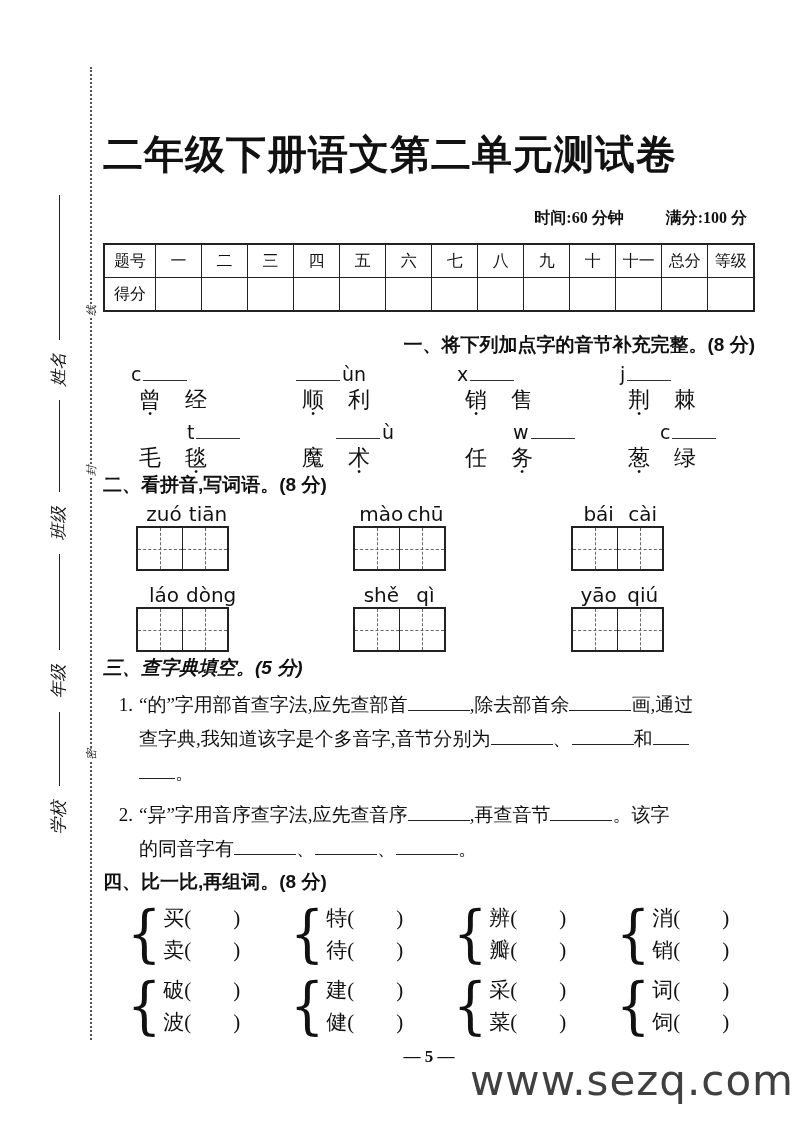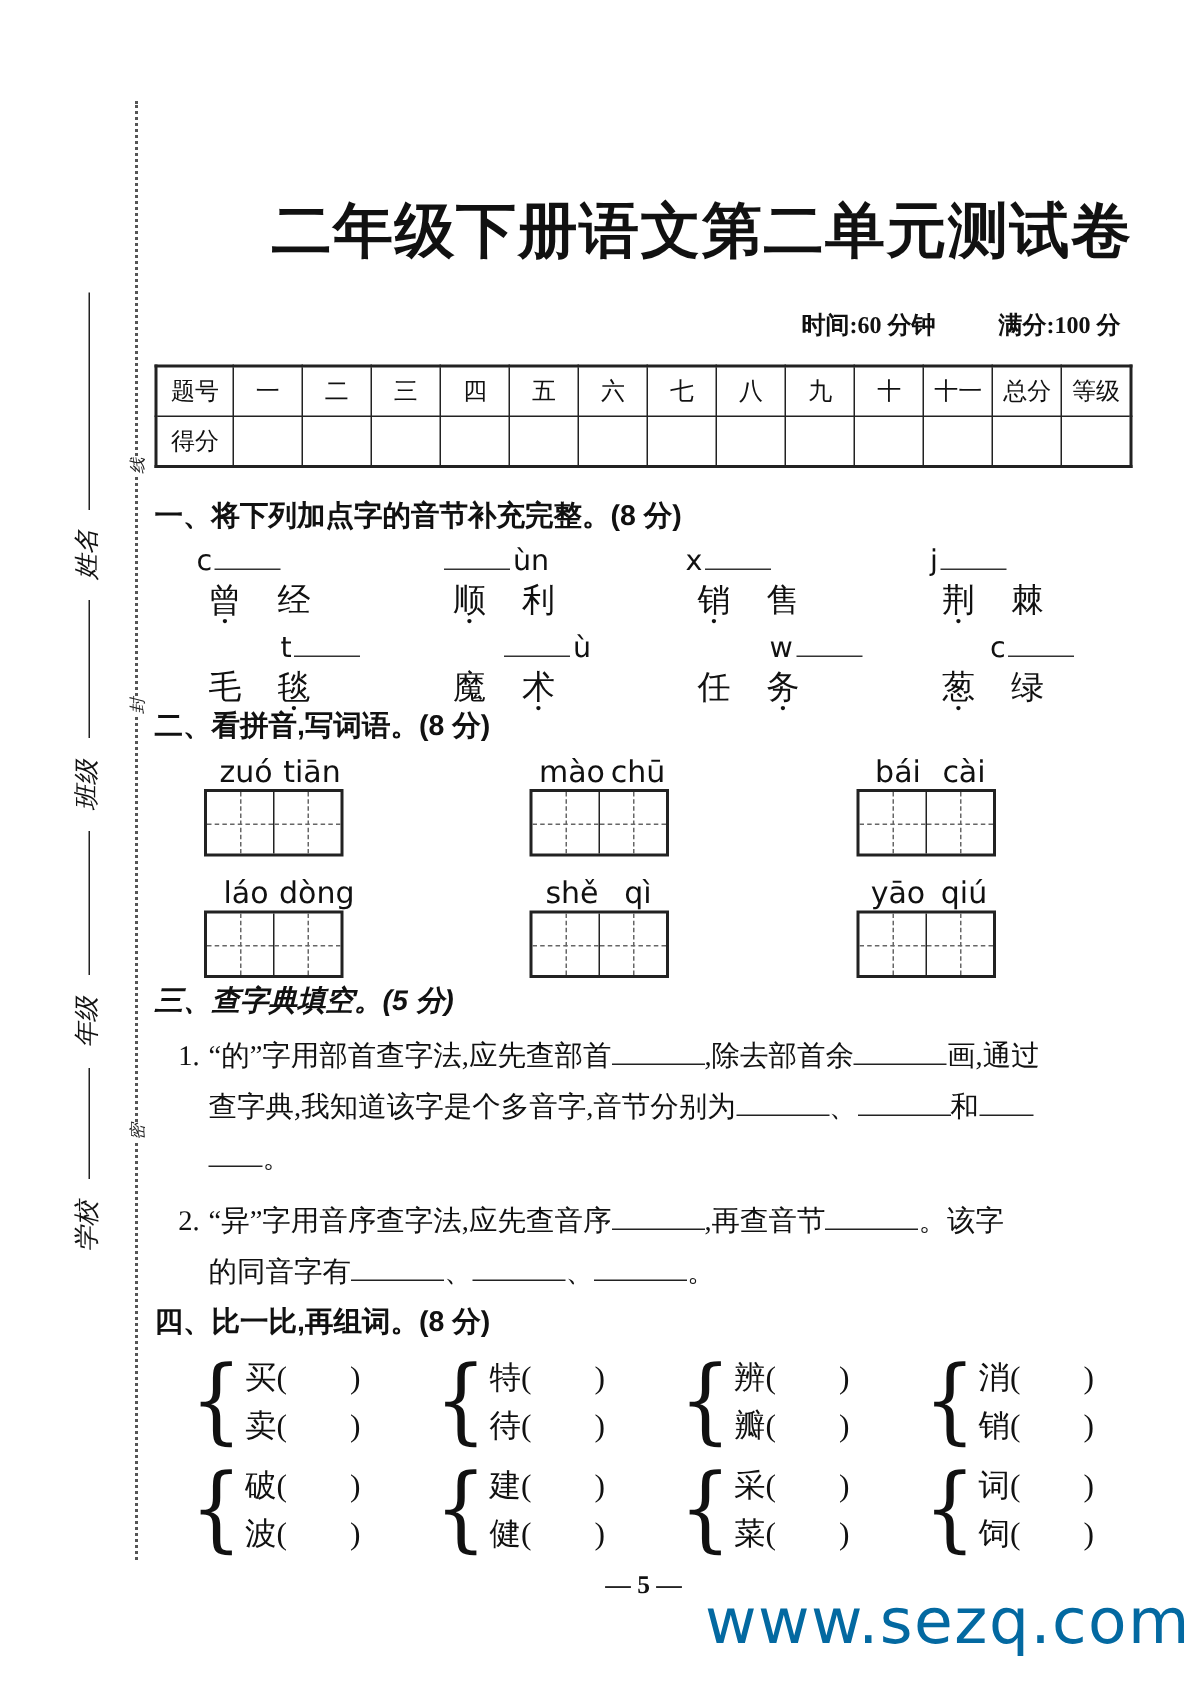--- a/index.html
+++ b/index.html
@@ -10,32 +10,32 @@
   }
   
   .seal-dotted{position:absolute;left:90px;top:67px;height:973px;width:0;border-left:2px dotted #555;}
   .side-line{position:absolute;left:59px;width:0;border-left:1.5px solid #222;}
   .side-label{position:absolute;left:40px;width:36px;height:58px;display:flex;align-items:center;justify-content:center;}
   .side-label span{transform:rotate(-90deg);white-space:nowrap;font:italic 17px "Liberation Serif","DejaVu Serif",serif;color:#111;}
   .seal-char{position:absolute;left:82px;width:18px;height:20px;display:flex;align-items:center;justify-content:center;}
   .seal-char span{transform:rotate(-90deg);font:italic 11px "Liberation Serif",serif;color:#222;background:#fff;padding:0 1px;}
   
   .main{position:absolute;left:103px;top:0;width:652px;}
-  .title{margin-top:128px;text-align:right;font-family:"Liberation Sans","DejaVu Sans",sans-serif;
+  .title{margin-top:128px;text-align:left;font-family:"Liberation Sans","DejaVu Sans",sans-serif;
          font-weight:900;font-size:40px;line-height:52px;letter-spacing:1px;}
   .meta{margin-top:27px;text-align:right;font-weight:bold;font-size:16px;line-height:22px;padding-right:8px;}
   .meta .gap{display:inline-block;width:42px;}
   
   table.score{margin-top:14px;width:100%;border-collapse:collapse;table-layout:fixed;}
   table.score td{border:1px solid #222;height:32px;text-align:center;font-size:16px;padding:0;}
   table.score{border:2px solid #222;}
   td.lblcol{width:50px;}
   
   .sec-head{font-family:"Liberation Sans","DejaVu Sans",sans-serif;font-weight:bold;font-size:19px;line-height:24px;}
-  .h1{margin-top:21px;} .h2{margin-top:0;} .h3{margin-top:4px;font-style:italic;} .h4{margin-top:4px;}
+  .h1{margin-top:21px;text-align:right;} .h2{margin-top:0;} .h3{margin-top:4px;font-style:italic;} .h4{margin-top:4px;}
   
   .s1-grid{margin-top:6px;display:grid;grid-template-columns:repeat(4,1fr);row-gap:6px;}
   .s1-item{padding-left:28px;height:52px;}
   .s1-py{font-family:"DejaVu Sans","Liberation Sans",sans-serif;font-size:19px;line-height:22px;}
   .s1-blank{display:inline-block;width:44px;border-bottom:1.5px solid #333;height:16px;margin:0 2px;}
   .s1-word{line-height:26px;font-size:22px;padding-left:8px;margin-top:2px;}
   .hz{display:inline-block;position:relative;margin-right:24px;}
   .hz.dotted::after{content:"•";position:absolute;left:50%;transform:translateX(-50%);bottom:-14px;font-size:12px;color:#111;}
   .shift{padding-left:56px;} .shift-sm{padding-left:40px;}
   
@@ -56,21 +56,21 @@
   .blank.short{width:36px;}
   
   .s4-grid{margin-top:8px;display:grid;grid-template-columns:repeat(4,1fr);row-gap:8px;}
   .s4-pair{display:flex;align-items:center;padding-left:24px;height:64px;}
   .brace{font-size:54px;line-height:60px;transform:scaleY(1.15);font-family:"DejaVu Serif",serif;font-weight:400;margin-right:2px;}
   .s4-rows{display:flex;flex-direction:column;justify-content:space-between;height:62px;}
   .s4-row{font-size:21px;line-height:30px;white-space:nowrap;}
   
   .pagenum{margin-top:8px;text-align:center;font-weight:bold;font-size:17px;line-height:22px;}
   .watermark{position:absolute;right:6px;top:1056px;font-family:"DejaVu Sans","Liberation Sans",sans-serif;
-             font-size:42px;color:#0369a1;letter-spacing:1px;}
+             font-size:42px;color:#404040;letter-spacing:1px;}
 </style>
 </head>
 <body>
 
 <div class="seal-dotted"></div>
 
 <div class="side-line" style="top:195px;height:145px;"></div>
 <div class="side-label" style="top:340px;">
     <span>姓名</span>
   </div>

